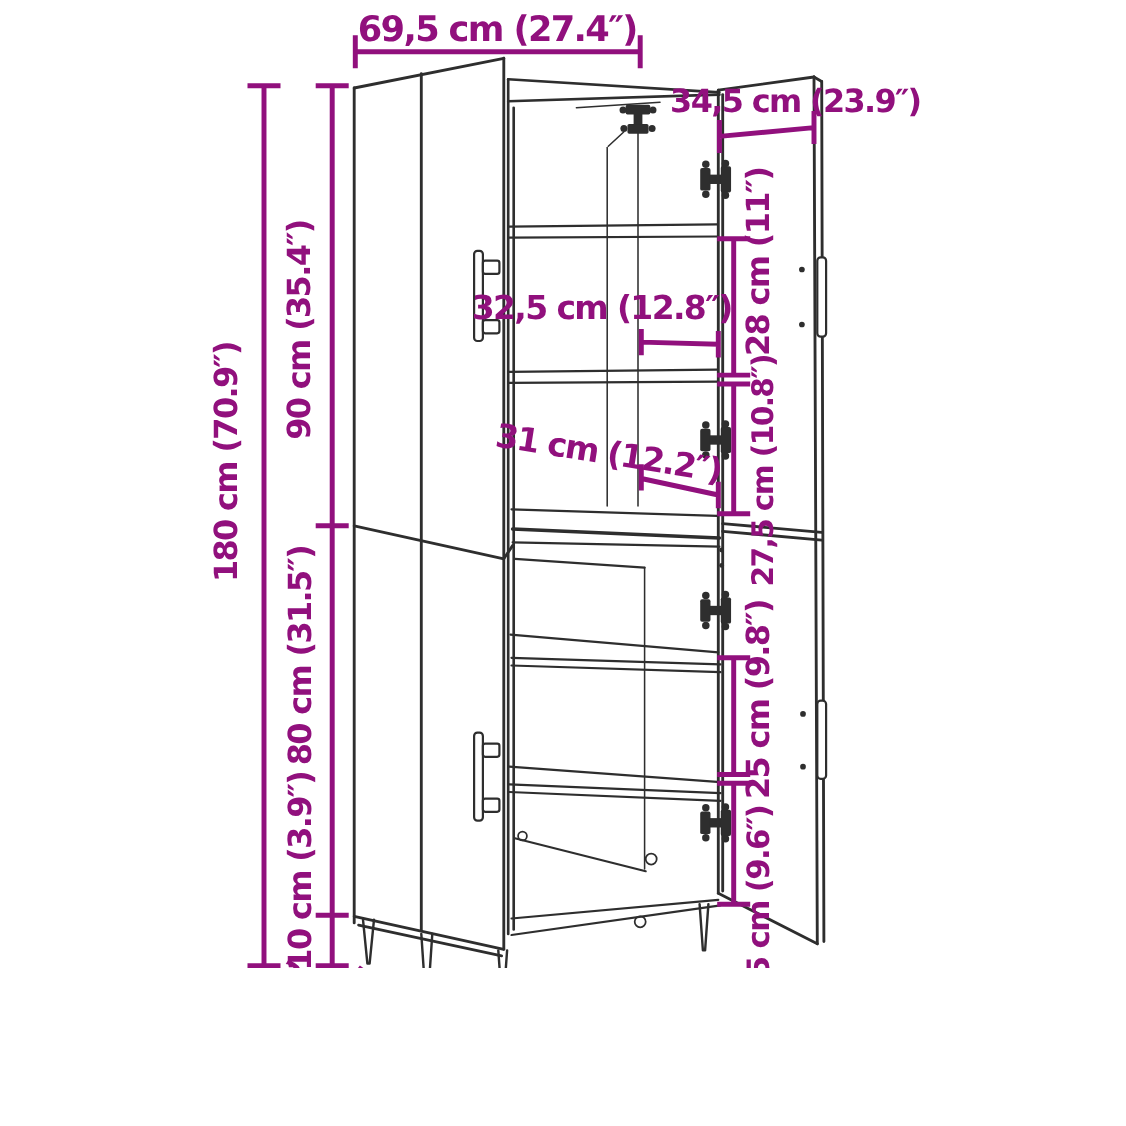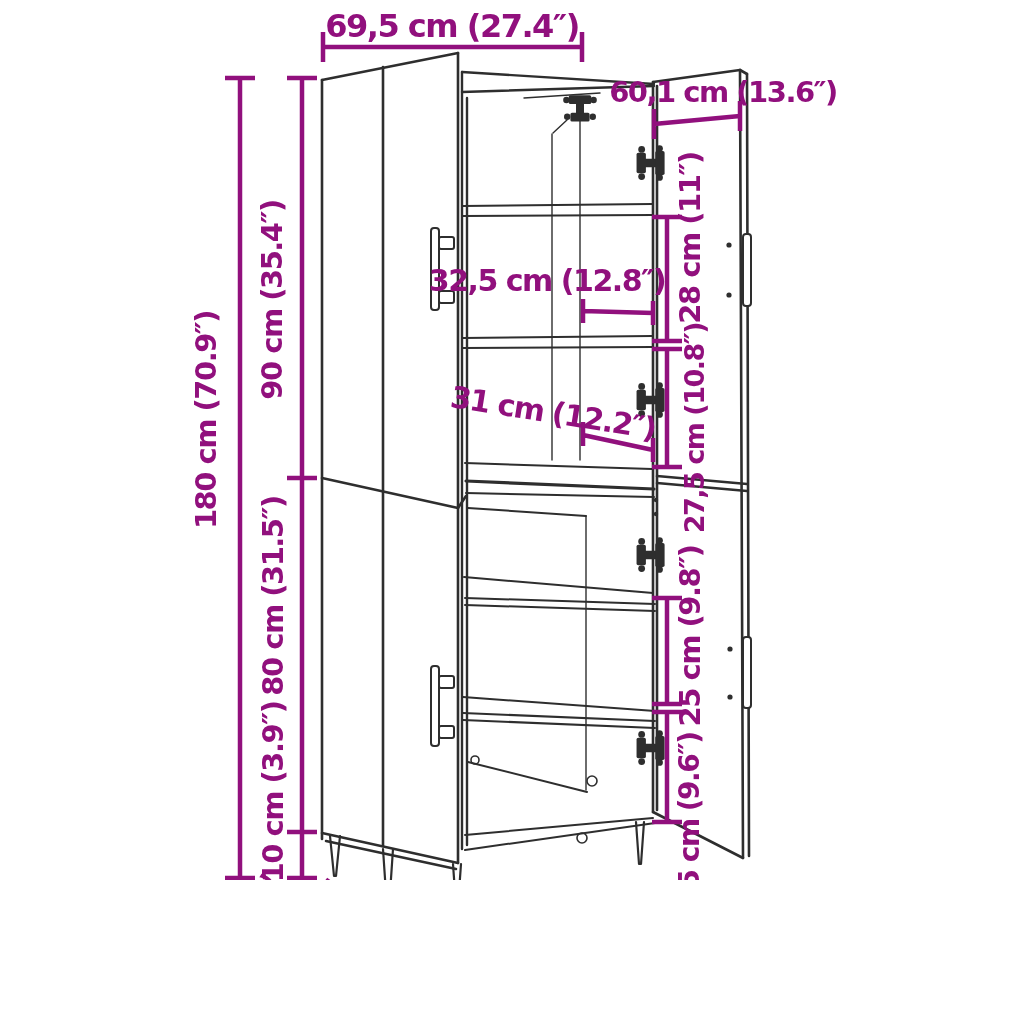--- a/index.html
+++ b/index.html
@@ -144,21 +144,21 @@
                M652,217 L682,217 M652,341 L682,341 M652,349 L682,349 M652,467 L682,467
                M652,598 L682,598 M652,704 L682,704 M652,712 L682,712 M652,822 L682,822"></path>
       <path d="M583,311 L653,313 M583,299 L583,323 M653,301 L653,325"></path>
       <path d="M583,435 L653,450 M583,422 L583,446 M653,438 L653,462"></path>
       <path d="M320,891 L384,937 M311,903 L329,879 M375,949 L393,925"></path>
     </g>
   </svg>
 
   <div class="label" style="left:452px;top:26px;font-size:32px;">69,5 cm (27.4″)</div>
 
-  <div class="label" style="left:723px;top:92px;font-size:29px;">60,1 cm (13.6″)</div>
+  <div class="label" style="left:723px;top:92px;font-size:29px;">34,5 cm (23.9″)</div>
 
   <div class="label rot-ccw" style="left:206px;top:420px;font-size:29px;">180 cm (70.9″)</div>
 
   <div class="label rot-ccw" style="left:272px;top:300px;font-size:29px;">90 cm (35.4″)</div>
 
   <div class="label rot-ccw" style="left:273px;top:596px;font-size:29px;">80 cm (31.5″)</div>
 
   <div class="label rot-ccw" style="left:273px;top:792px;font-size:29px;">10 cm (3.9″)</div>
 
   <div class="label" style="left:547px;top:281px;font-size:30px;">32,5 cm (12.8″)</div>

